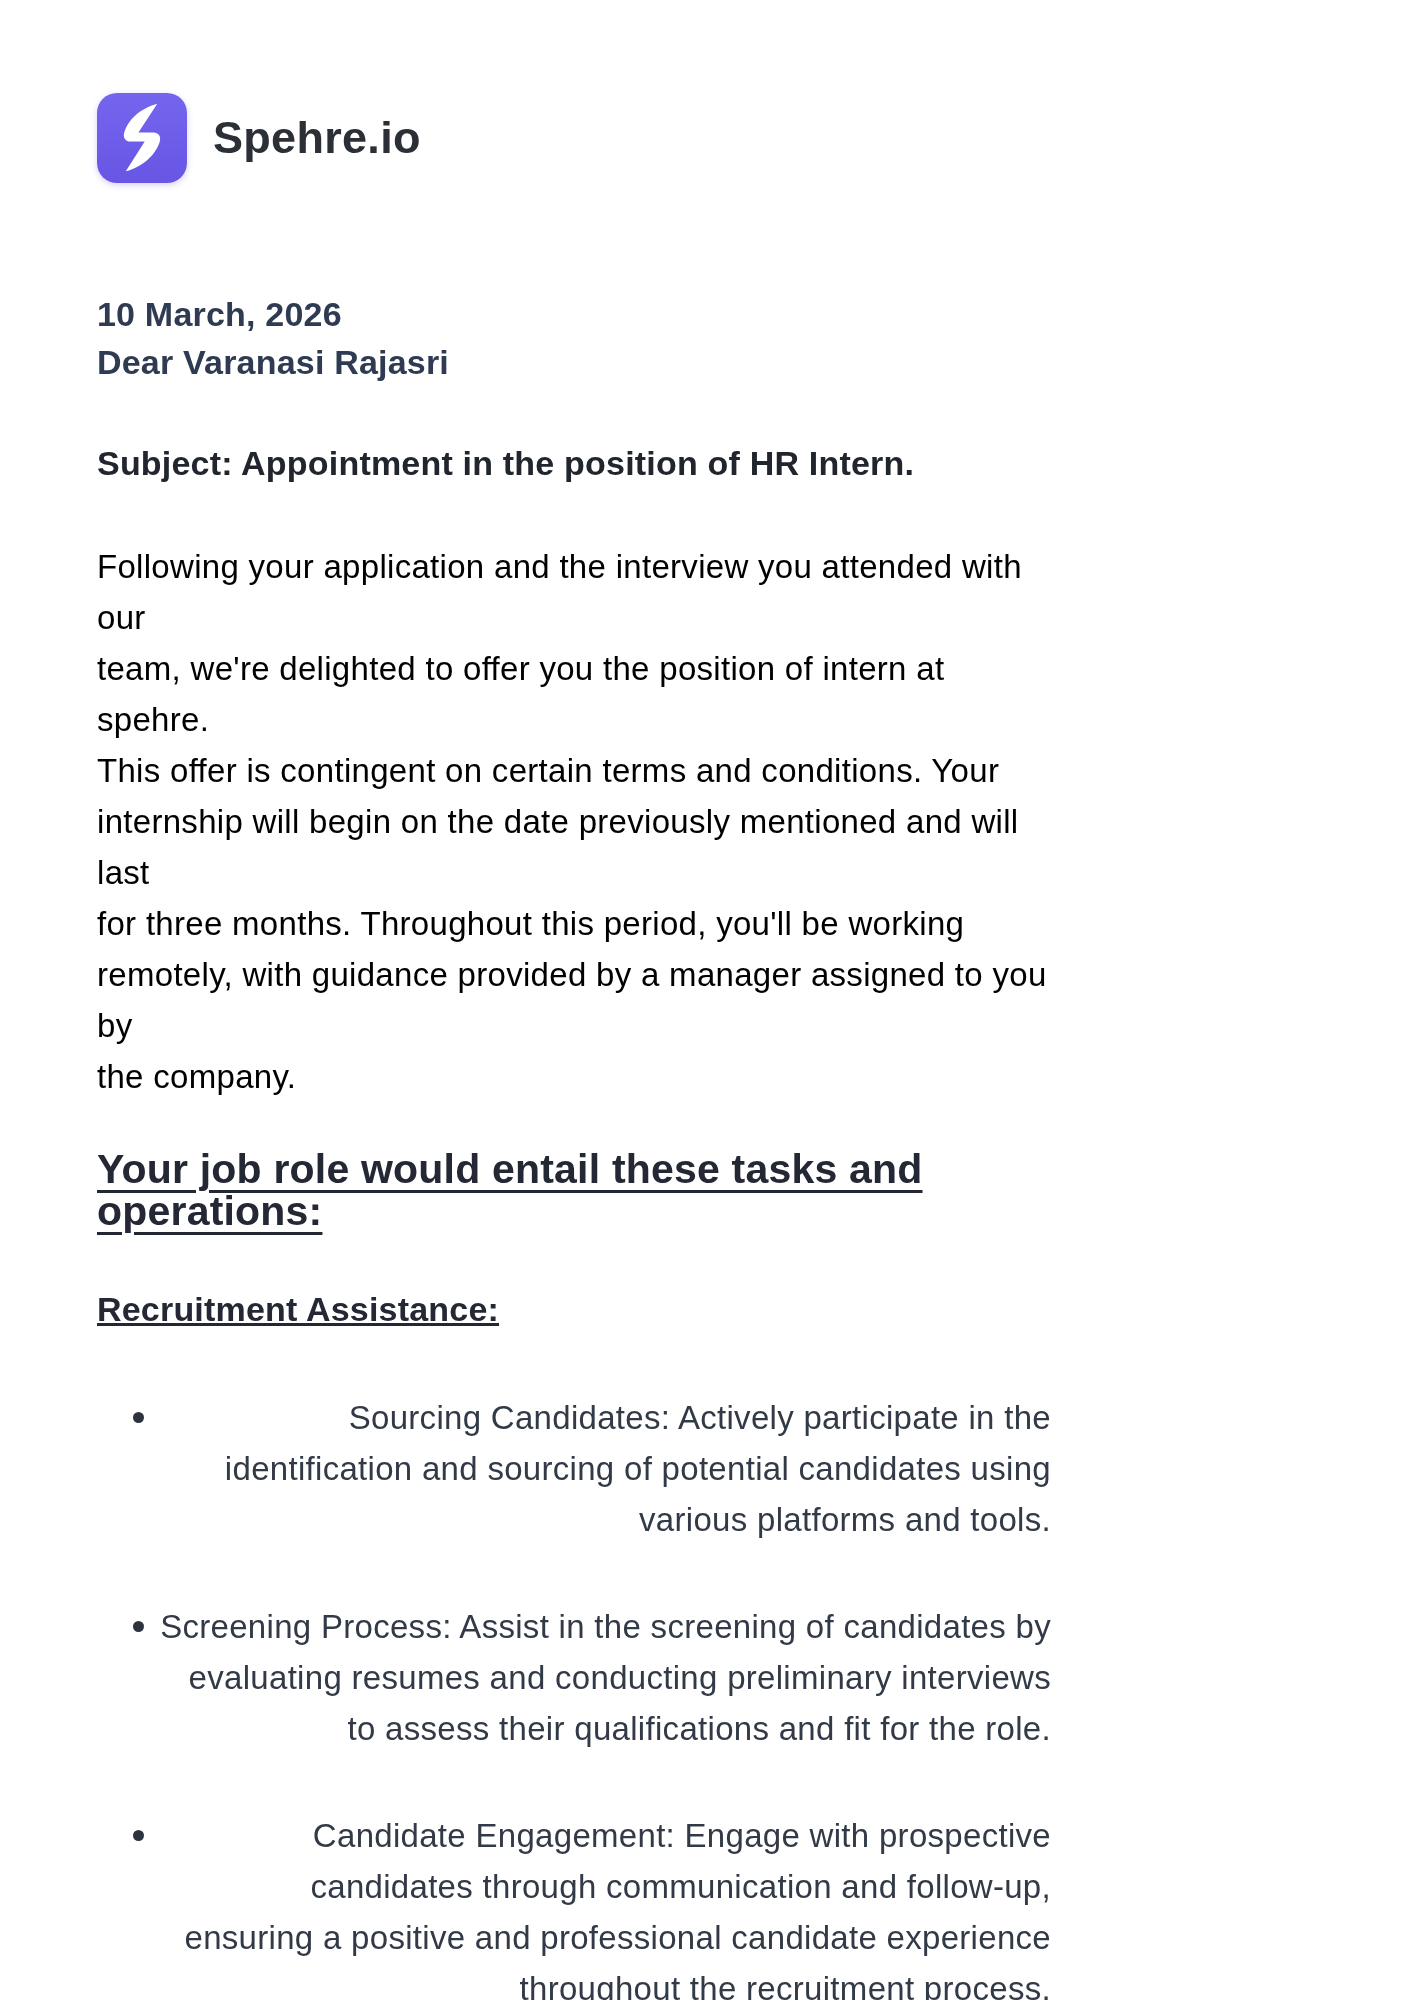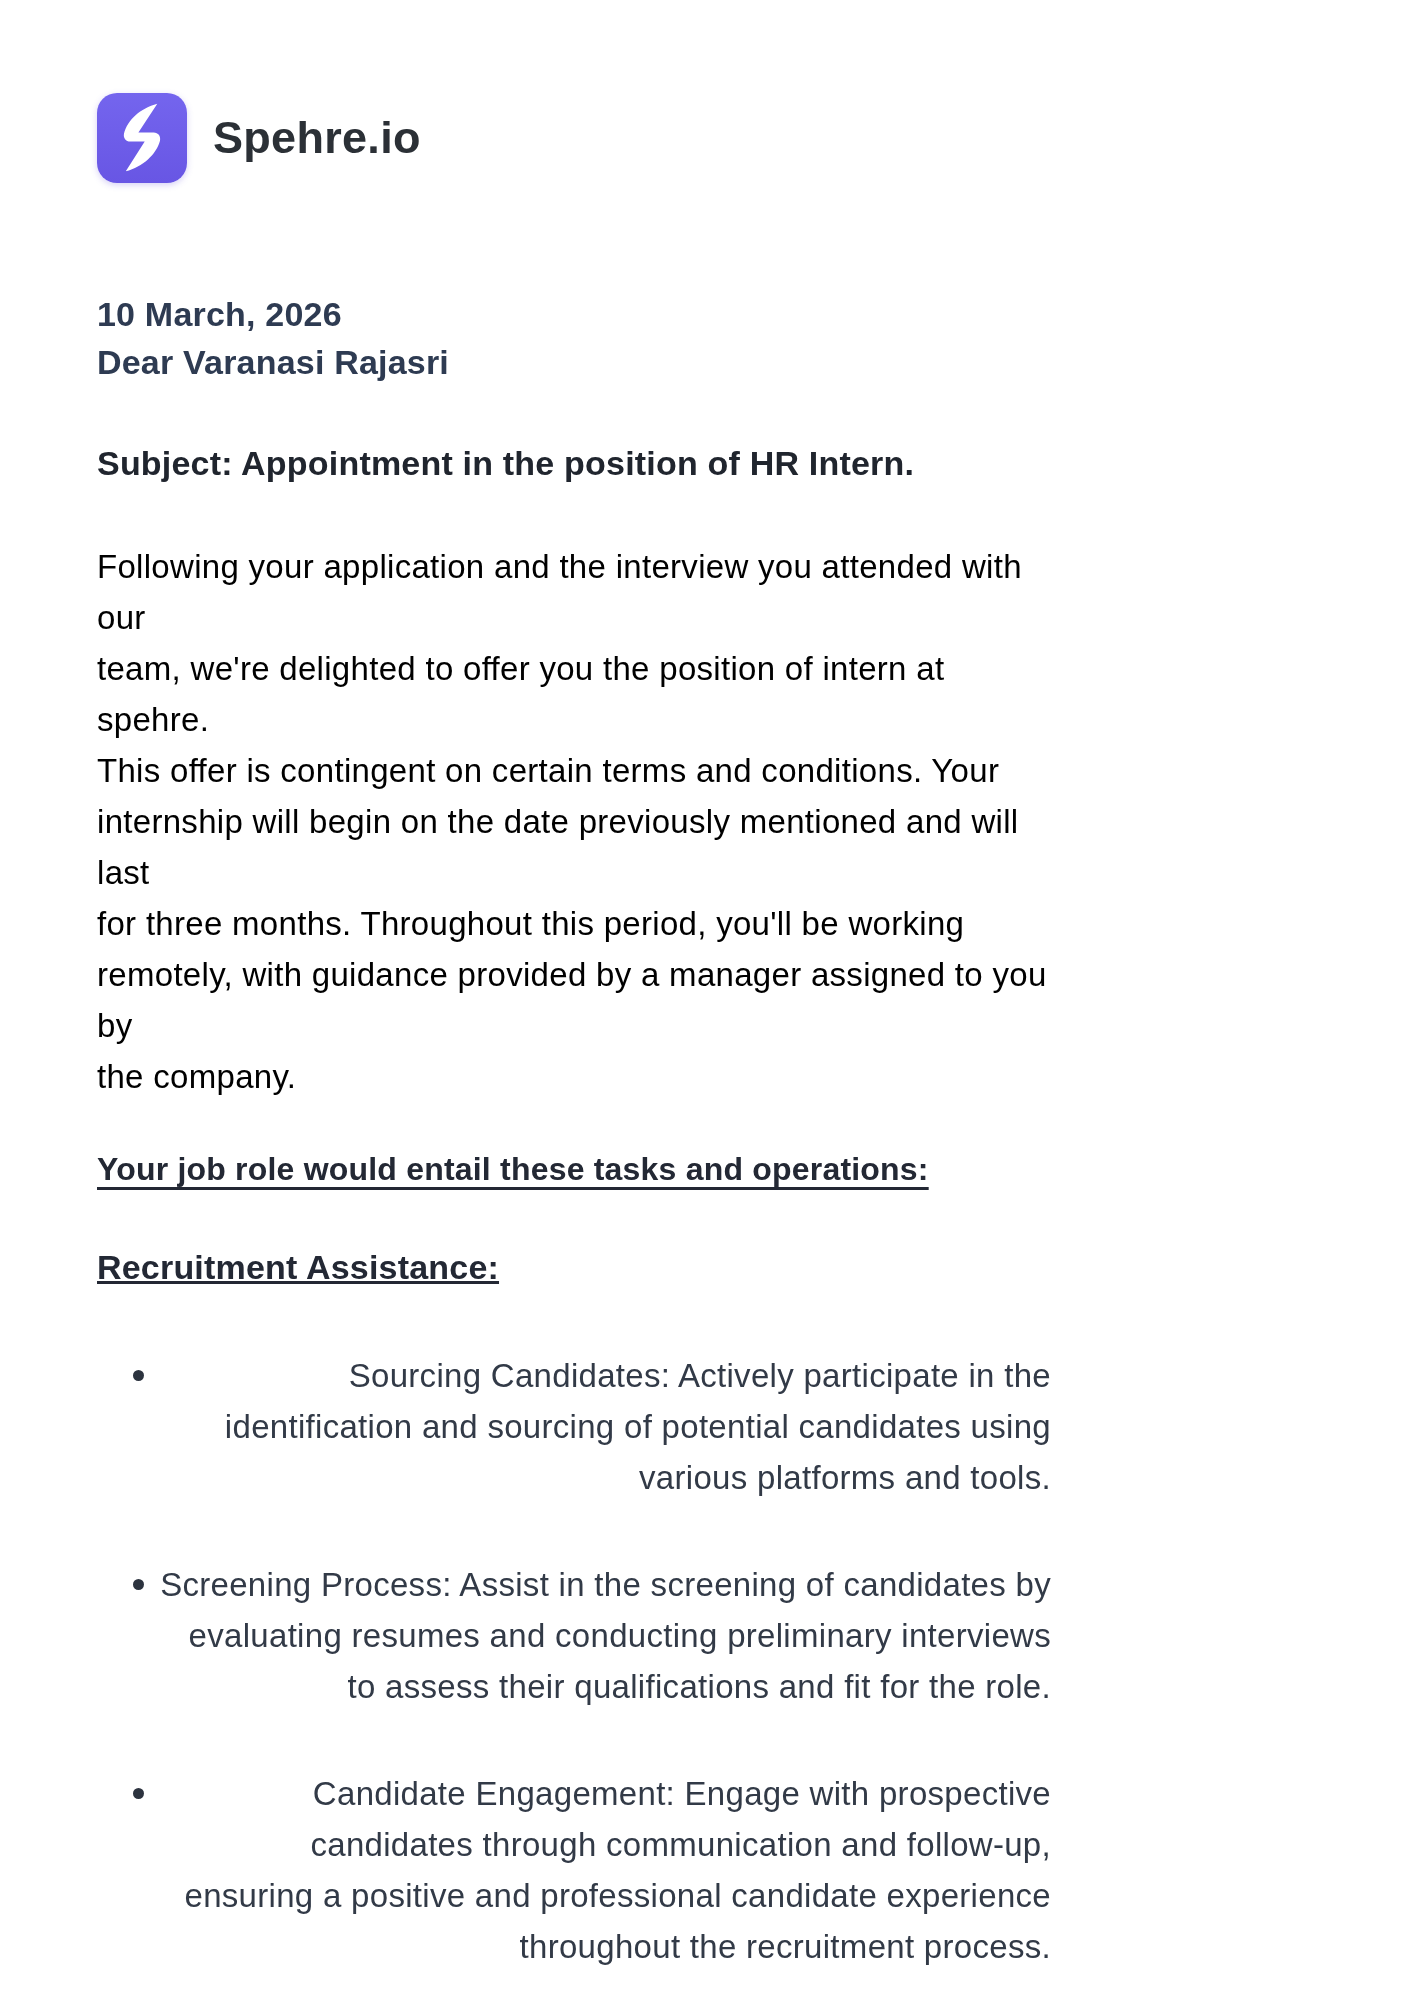--- a/index.html
+++ b/index.html
@@ -65,21 +65,21 @@
     margin-top: 57px;
     font-size: 33px;
     font-weight: normal;
     color: #000000;
     line-height: 51px;
     letter-spacing: 0.3px;
   }
   
   .section-heading {
     margin-top: 46px;
-    font-size: 32px;
+    font-size: 41px;
     font-weight: bold;
     color: #232834;
     letter-spacing: 0.2px;
     line-height: 42px;
     text-decoration: underline;
     text-decoration-thickness: 3px;
     text-underline-offset: 7px;
   }
   
   .sub-heading {

